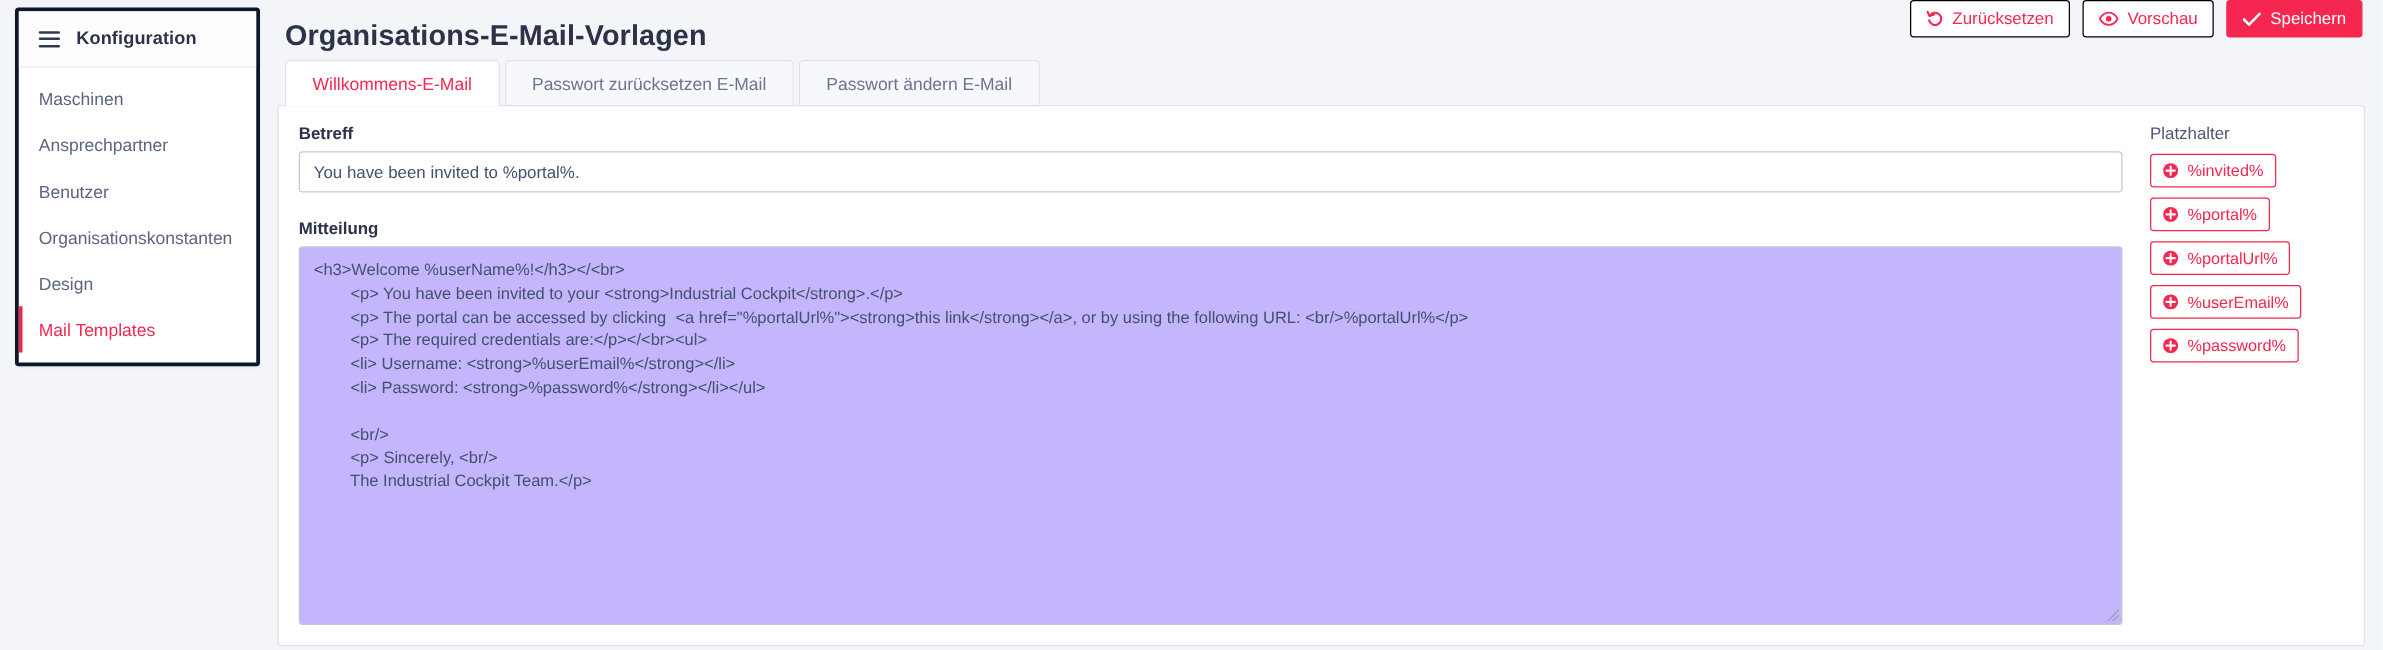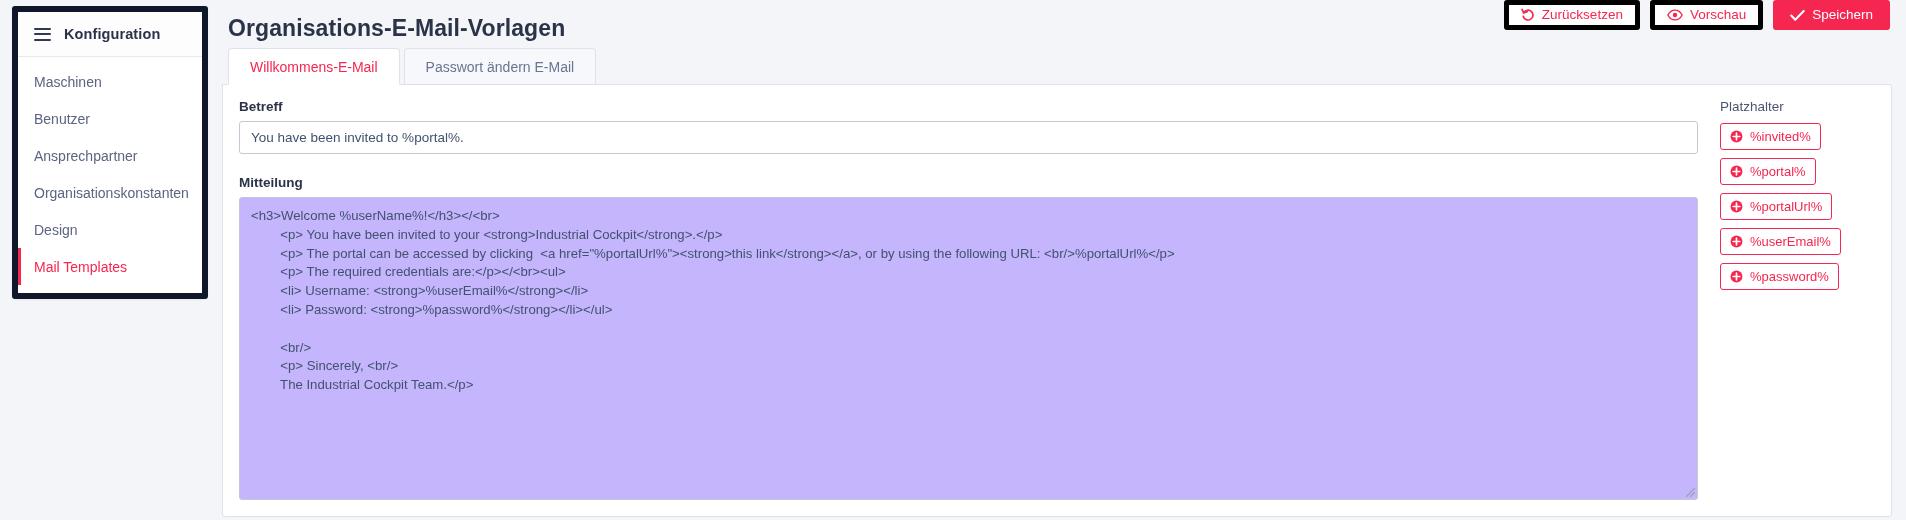--- a/index.html
+++ b/index.html
@@ -18,21 +18,21 @@
     display: flex;
     align-items: flex-start;
   }
 
   
   .sidebar {
     width: 196px;
     min-width: 196px;
     margin: 6px 0 0 12px;
     background: #ffffff;
-    border: 6px solid #0f172a;
+    border: 3px solid #0f172a;
     border-radius: 3px;
     box-shadow: 0 1px 2px rgba(30,40,70,.05);
     overflow: hidden;
   }
   .sidebar-header {
     height: 45px;
     display: flex;
     align-items: center;
     padding: 0 16px;
     border-bottom: 1px solid #e8eaf0;
@@ -100,21 +100,21 @@
     height: 30px;
     display: inline-flex;
     align-items: center;
     gap: 7px;
     padding: 0 12px;
     font-size: 13.5px;
     border-radius: 3px;
     cursor: pointer;
     white-space: nowrap;
     background: #ffffff;
-    border: 5px solid #000000;
+    border: 1px solid #000000;
     color: #f5264f;
     line-height: 1;
   }
   .btn-primary {
     background: #f5264f;
     border-color: #f5264f;
     color: #ffffff;
   }
   .btn .ic { display:inline-flex; align-items:center; }
   .btn svg { display: block; }
@@ -244,24 +244,24 @@
           <i></i>
           <i></i>
       </span>
       <span class="sidebar-title">Konfiguration</span>
     </div>
     <nav class="nav">
       <div class="nav-item">
         <span>Maschinen</span>
       </div>
       <div class="nav-item">
+        <span>Ansprechpartner</span>
+      </div>
+      <div class="nav-item">
         <span>Benutzer</span>
-      </div>
-      <div class="nav-item">
-        <span>Ansprechpartner</span>
       </div>
       <div class="nav-item">
         <span>Organisationskonstanten</span>
       </div>
       <div class="nav-item">
         <span>Design</span>
       </div>
       <div class="nav-item active">
         <span>Mail Templates</span>
       </div>
@@ -305,20 +305,23 @@
         </button>
 
       </div>
     </div>
 
     <div class="tabs">
       <div class="tab active">
         <span>Willkommens-E-Mail</span>
       </div>
       <div class="tab">
+        <span>Passwort zurücksetzen E-Mail</span>
+      </div>
+      <div class="tab">
         <span>Passwort ändern E-Mail</span>
       </div>
     </div>
 
     <div class="card">
       <div class="card-body">
 
         <div class="form-col">
           <div class="field-label">Betreff</div>
           <input class="text-input" type="text" value="You have been invited to %portal%." style="">

